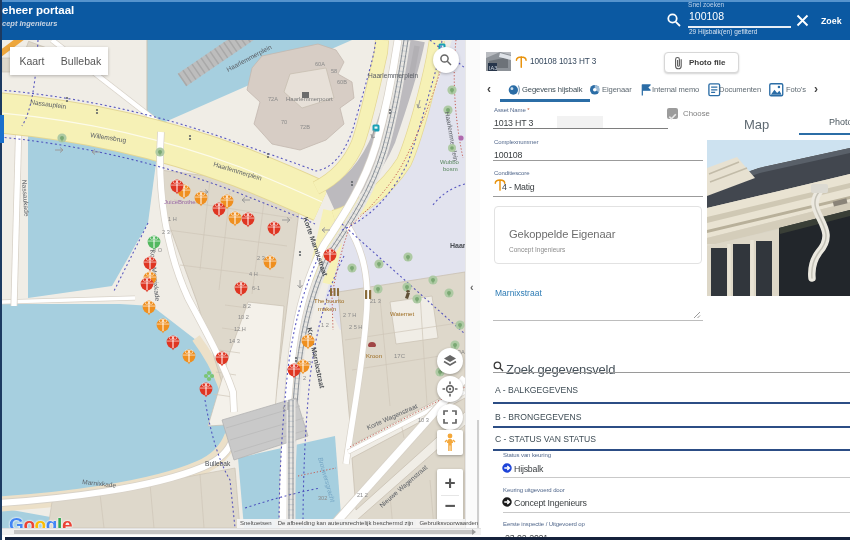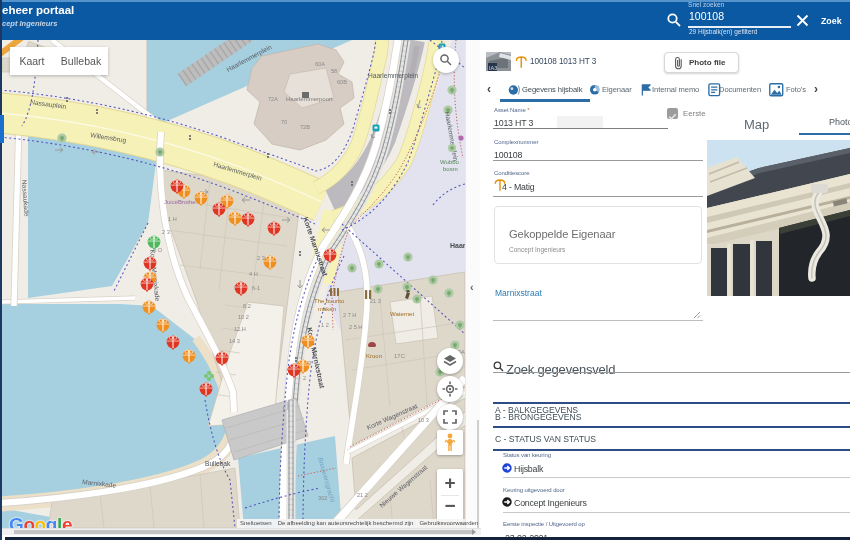--- a/index.html
+++ b/index.html
@@ -477,21 +477,21 @@
 
     <div class="lbl" style="left:13px;top:67px">Asset Name <span style="color:#c75b39">*</span></div>
     <div class="abs" style="left:76px;top:76px;width:46px;height:12px;background:#f2f2f2"></div>
     <div class="val" style="left:13px;top:77.5px">1013 HT 3</div>
     <div class="uline" style="left:12px;top:88px;width:175px;background:#7e7e7e"></div>
     <div class="abs" style="left:186px;top:68px;width:11px;height:11px;background:#9c9c9c;border-radius:2px">
       <svg width="11" height="11" viewBox="0 0 11 11">
           <path d="M2.3 5.6 L4.4 7.8 L8.8 3.2" fill="none" stroke="#e8e8e8" stroke-width="1.6"></path>
         </svg>
     </div>
-    <div class="abs" style="left:202px;top:69px;font-size:7.8px;color:#808080">Eerste</div>
+    <div class="abs" style="left:202px;top:69px;font-size:7.8px;color:#808080">Choose</div>
 
     <div class="abs" style="left:263px;top:77px;font-size:13px;color:#5f6a72">Map</div>
     <div class="abs" style="left:348px;top:77px;font-size:9px;color:#4a565e">Photo</div>
     <div class="abs" style="left:318px;top:92.5px;width:51px;height:2.5px;background:#2b6da6"></div>
 
     <svg class="abs" style="left:226px;top:100px" width="143" height="156" viewBox="0 0 143 156">
       <rect width="143" height="156" fill="#d9d4c6"></rect>
       <polygon points="0,0 143,0 143,8 52,28 0,46" fill="#cde2f0"></polygon>
       <polygon points="0,46 52,28 143,8 143,34 68,52 0,68" fill="#42474f"></polygon>
       <polygon points="0,46 52,28 143,8 143,13 53,33 0,51" fill="#596069"></polygon>
@@ -536,21 +536,21 @@
         <path d="M7 1 L1 7 M7 4.5 L4.5 7" stroke="#9a9a9a" stroke-width="1"></path>
       </svg>
 
     <svg class="abs" style="left:12px;top:321px" width="11" height="11" viewBox="0 0 11 11">
         <circle cx="4.4" cy="4.4" r="3.2" fill="none" stroke="#3c3c3c" stroke-width="1.3"></circle>
         <line x1="6.8" y1="6.8" x2="10" y2="10" stroke="#3c3c3c" stroke-width="1.3"></line>
       </svg>
     <div class="abs" style="left:25px;top:321.5px;font-size:13px;letter-spacing:-0.2px;color:#47525a">Zoek gegevensveld</div>
     <div class="ulight" style="left:12px;top:332px;width:357px;background:#9a9a9a"></div>
 
-    <div class="acc" style="left:14px;top:365px">A - BALKGEGEVENS</div>
+    <div class="acc" style="left:14px;top:345px">A - BALKGEGEVENS</div>
     <div class="accline" style="left:12px;top:361.5px;width:357px"></div>
     <div class="acc" style="left:14px;top:372px">B - BRONGEGEVENS</div>
     <div class="accline" style="left:12px;top:385.5px;width:357px"></div>
     <div class="acc" style="left:14px;top:394px">C - STATUS VAN STATUS</div>
     <div class="accline" style="left:12px;top:408.5px;width:357px"></div>
 
     <div class="lbl" style="left:22px;top:412px">Status van keuring</div>
     <svg class="abs" style="left:21px;top:423px" width="10" height="10" viewBox="0 0 11 11">
       <circle cx="5.5" cy="5.5" r="5.2" fill="#1d43d8"></circle>
       <path d="M2.5 5.5 H8 M5.8 3.2 L8.2 5.5 L5.8 7.8" fill="none" stroke="#fff" stroke-width="1.5"></path>

